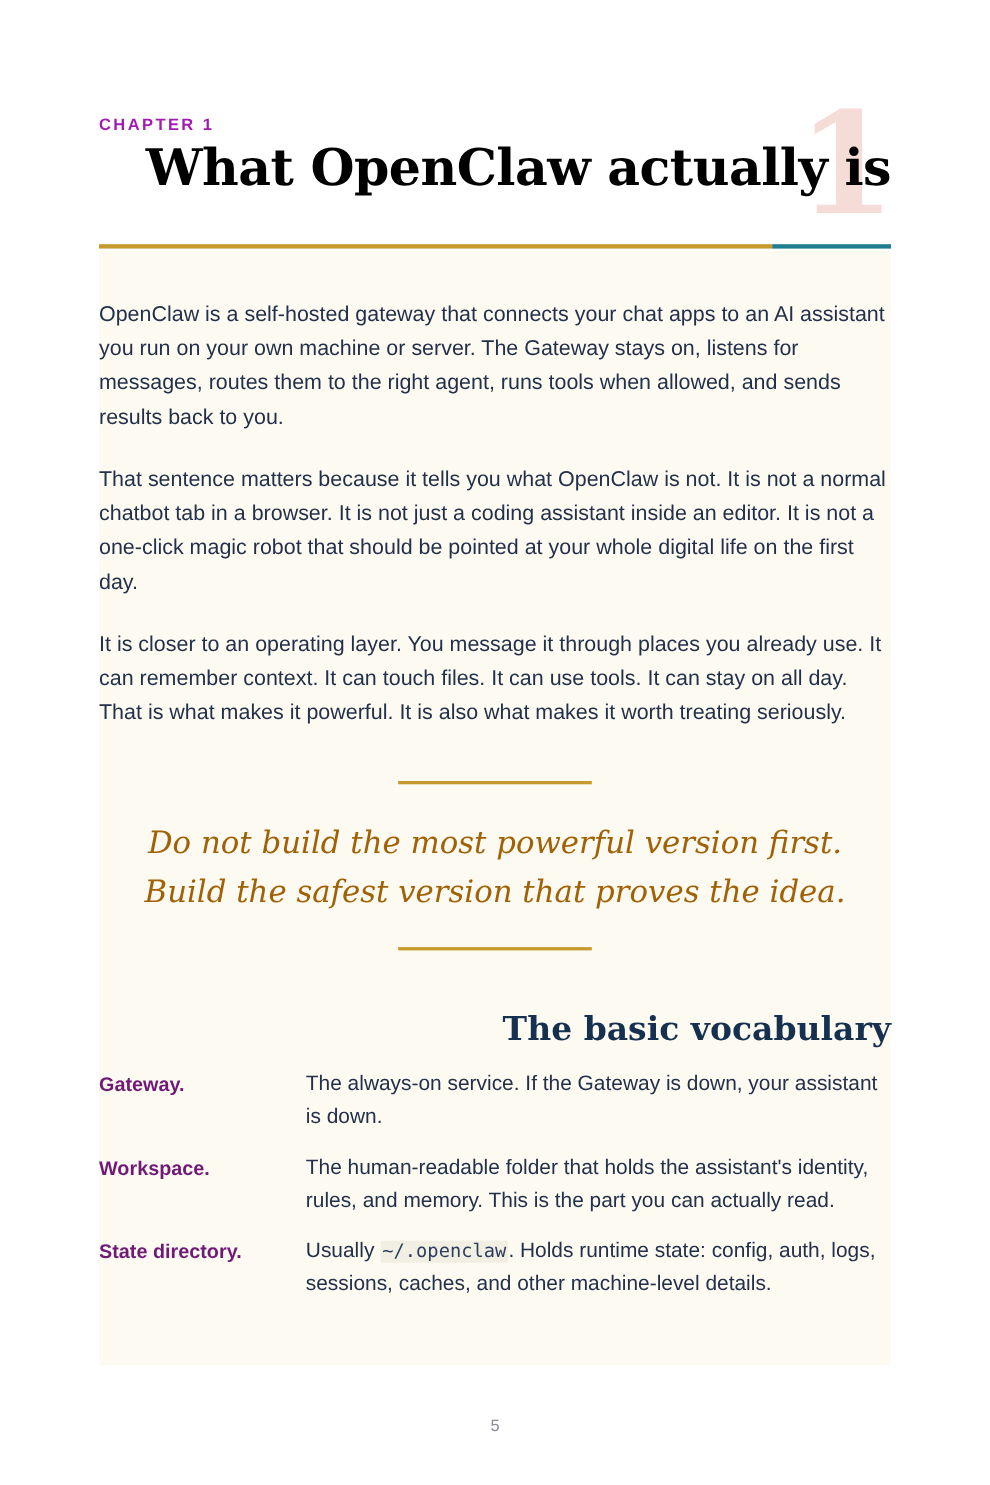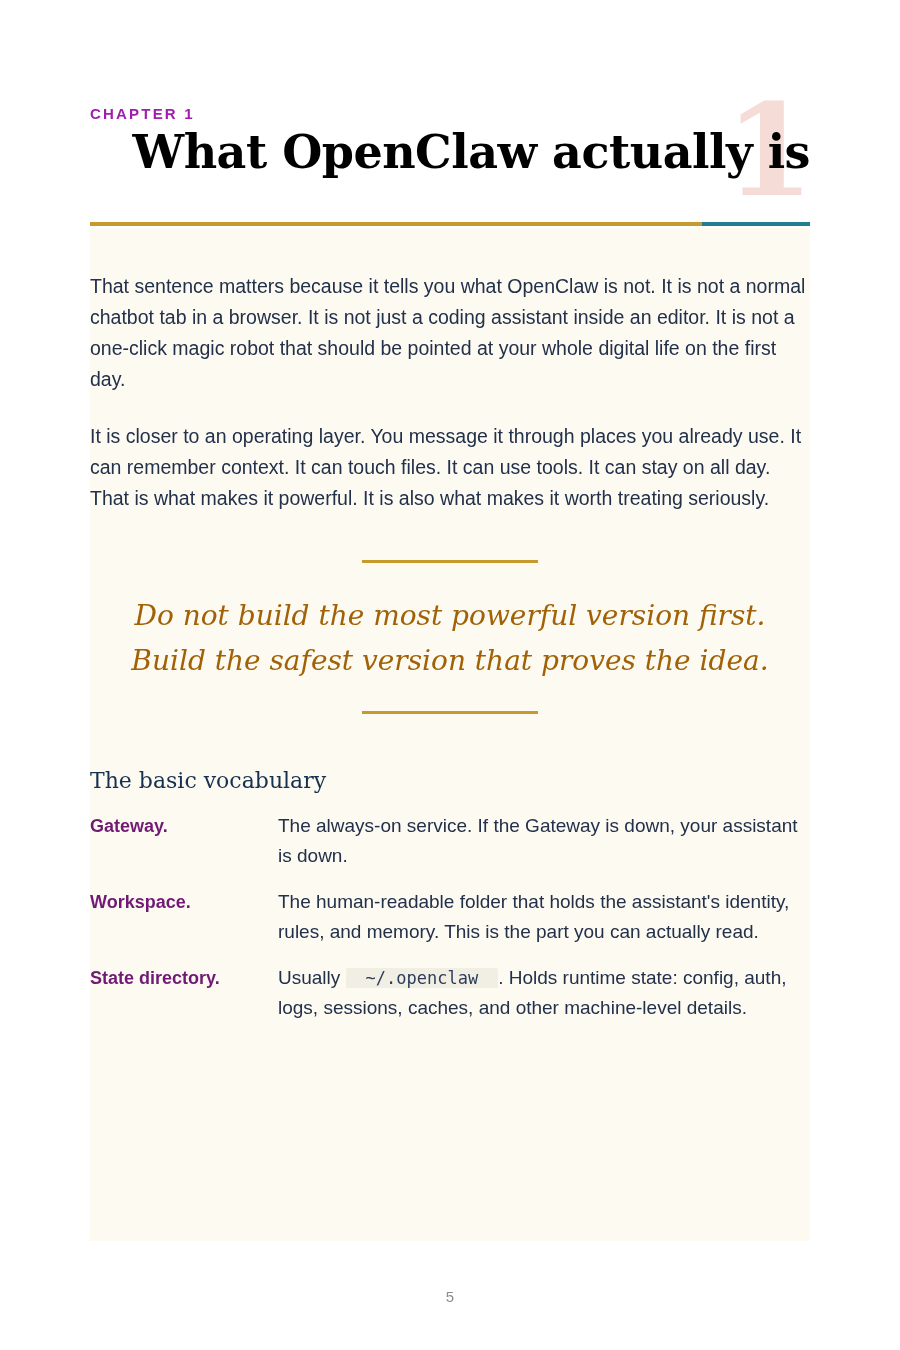--- a/index.html
+++ b/index.html
@@ -126,23 +126,24 @@
     line-height: 45px;
     color: #a16207;
     margin: 30px auto 28px auto;
     width: 660px;
   }
 
   
   .section-title {
     margin: 54px 0 18px 0;
     font-family: "DejaVu Serif", serif;
-    font-weight: normal;
-    font-size: 22px;
+    font-weight: bold;
+    font-size: 30px;
     color: #16304f;
+    text-align: right;
   }
 
   .vocab-list {
     margin: 0;
   }
   .vocab-row {
     display: flex;
     margin-bottom: 16px;
   }
   .vocab-term {
@@ -157,21 +158,21 @@
     flex: 1 1 auto;
     font-size: 19px;
     line-height: 30px;
     color: #22304a;
   }
   code.mono {
     font-family: "DejaVu Sans Mono", monospace;
     font-size: 17px;
     background: #f1eee4;
     color: #2c3e5c;
-    padding: 0 20px;
+    padding: 0 2px;
     border-radius: 2px;
   }
 
   .folio {
     position: absolute;
     left: 0;
     top: 1288px;
     width: 900px;
     text-align: center;
     font-size: 15px;
@@ -193,20 +194,21 @@
       <div class="big-numeral">1</div>
       <h1 class="chapter-title">What OpenClaw actually is</h1>
     </div>
 
     <div class="rule-wrap">
       <div class="rule-gold"></div>
       <div class="rule-teal"></div>
     </div>
 
     <div class="body-copy">
+      <p>OpenClaw is a self-hosted gateway that connects your chat apps to an AI assistant you run on your own machine or server. The Gateway stays on, listens for messages, routes them to the right agent, runs tools when allowed, and sends results back to you.</p>
       <p>That sentence matters because it tells you what OpenClaw is not. It is not a normal chatbot tab in a browser. It is not just a coding assistant inside an editor. It is not a one-click magic robot that should be pointed at your whole digital life on the first day.</p>
       <p>It is closer to an operating layer. You message it through places you already use. It can remember context. It can touch files. It can use tools. It can stay on all day. That is what makes it powerful. It is also what makes it worth treating seriously.</p>
     </div>
 
     <div class="pullquote">
       <div class="pq-rule"></div>
       <div class="pq-text">Do not build the most powerful version first. Build the safest version that proves the idea.</div>
       <div class="pq-rule"></div>
     </div>
 

